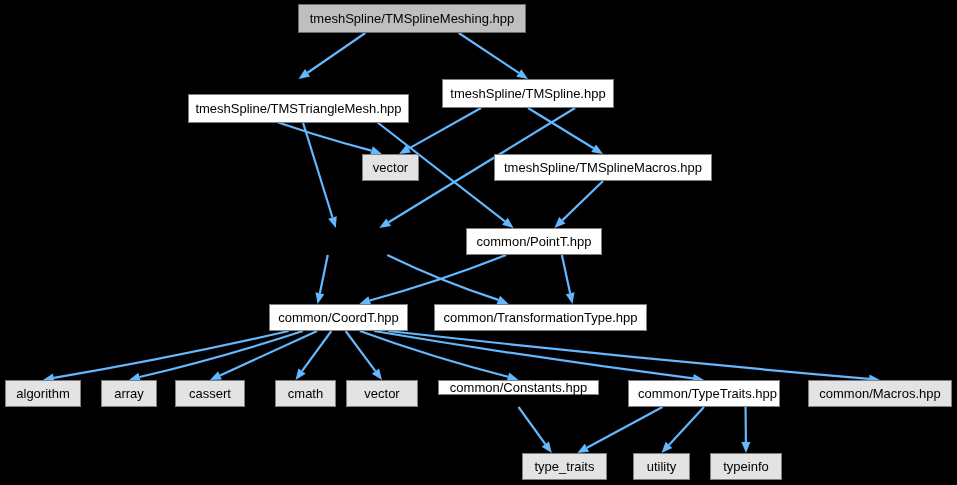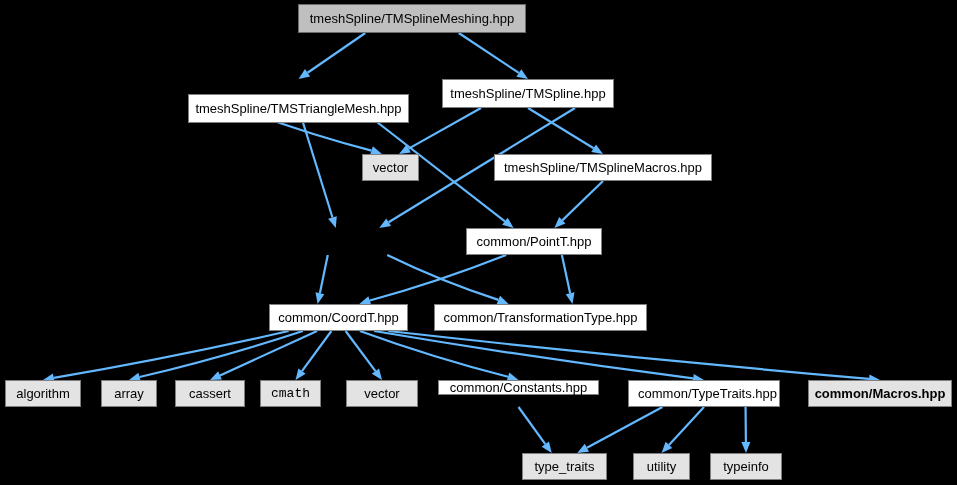--- a/index.html
+++ b/index.html
@@ -189,33 +189,33 @@
       </div>
       <div class="node sys" style="left: 5px; top: 380px; width: 76px; height: 27px;">
         <span class="node-label">algorithm</span>
       </div>
       <div class="node sys" style="left: 101px; top: 380px; width: 56px; height: 27px;">
         <span class="node-label">array</span>
       </div>
       <div class="node sys" style="left: 175px; top: 380px; width: 70px; height: 27px;">
         <span class="node-label">cassert</span>
       </div>
-      <div class="node sys" style="left: 260px; top: 380px; width: 61px; height: 27px; font-family: Liberation Mono, monospace;">
+      <div class="node sys" style="left: 275px; top: 380px; width: 61px; height: 27px;">
         <span class="node-label">cmath</span>
       </div>
       <div class="node sys" style="left: 346px; top: 380px; width: 72px; height: 27px;">
         <span class="node-label">vector</span>
       </div>
       <div class="node" style="left: 438px; top: 380px; width: 161px; height: 15px;">
         <span class="node-label">common/Constants.hpp</span>
       </div>
       <div class="node" style="left: 628px; top: 380px; width: 152px; height: 27px; justify-content: flex-end;">
         <span class="node-label">common/TypeTraits.hpp</span>
       </div>
-      <div class="node sys" style="left: 808px; top: 380px; width: 144px; height: 27px; font-weight: bold;">
+      <div class="node sys" style="left: 808px; top: 380px; width: 144px; height: 27px;">
         <span class="node-label">common/Macros.hpp</span>
       </div>
       <div class="node sys" style="left: 522px; top: 453px; width: 85px; height: 27px;">
         <span class="node-label">type_traits</span>
       </div>
       <div class="node sys" style="left: 633px; top: 453px; width: 57px; height: 27px;">
         <span class="node-label">utility</span>
       </div>
       <div class="node sys" style="left: 710px; top: 453px; width: 72px; height: 27px;">
         <span class="node-label">typeinfo</span>

